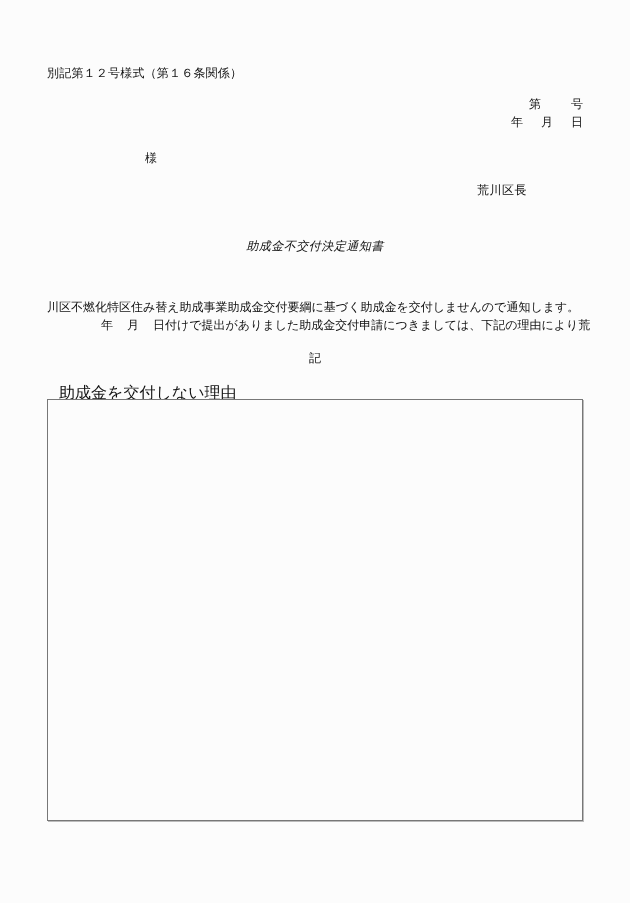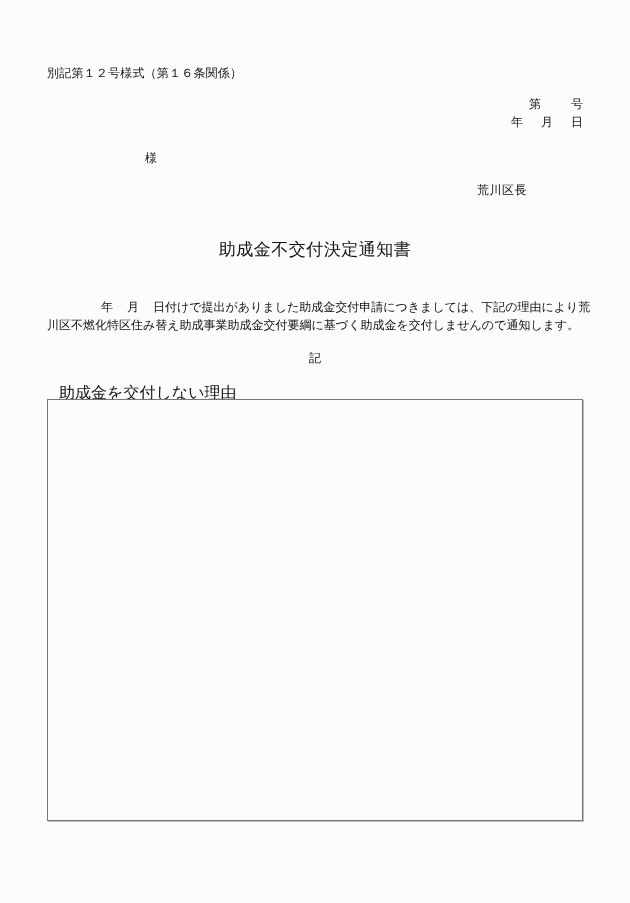--- a/index.html
+++ b/index.html
@@ -39,22 +39,23 @@
       font-size: 12px;
     }
     .sender {
       left: 477px; top: 182px;
       font-size: 12px;
       letter-spacing: 0.5px;
     }
     .title {
       left: 0; width: 630px; top: 238px;
       text-align: center;
-      font-size: 17px;
+      font-size: 12px;
       letter-spacing: 0.5px;
+      font-style: italic;
     }
     .body-text {
       left: 47px; top: 298px;
       width: 540px;
       font-size: 12px;
       line-height: 18px;
       white-space: normal;
     }
     .body-line { display: block; white-space: nowrap; }
     .body-line .indent { display: inline-block; width: 54px; }
@@ -92,21 +93,21 @@
   <span>日</span>
 </div>
 
 <div class="abs recipient">様</div>
 
 <div class="abs sender">荒川区長</div>
 
 <div class="abs title">助成金不交付決定通知書</div>
 
 <div class="abs body-text">
+  <span class="body-line">川区不燃化特区住み替え助成事業助成金交付要綱に基づく助成金を交付しませんので通知します。</span>
   <span class="body-line"><span class="indent"></span><span>年</span><span class="gap"></span><span>月</span><span class="gap"></span><span>日付けで提出がありました助成金交付申請につきましては、下記の理由により荒</span></span>
-  <span class="body-line">川区不燃化特区住み替え助成事業助成金交付要綱に基づく助成金を交付しませんので通知します。</span>
 </div>
 
 <div class="abs ki">記</div>
 
 <div class="abs reason-label">助成金を交付しない理由</div>
 
 <div class="abs reason-box"></div>
 
 </body></html>

